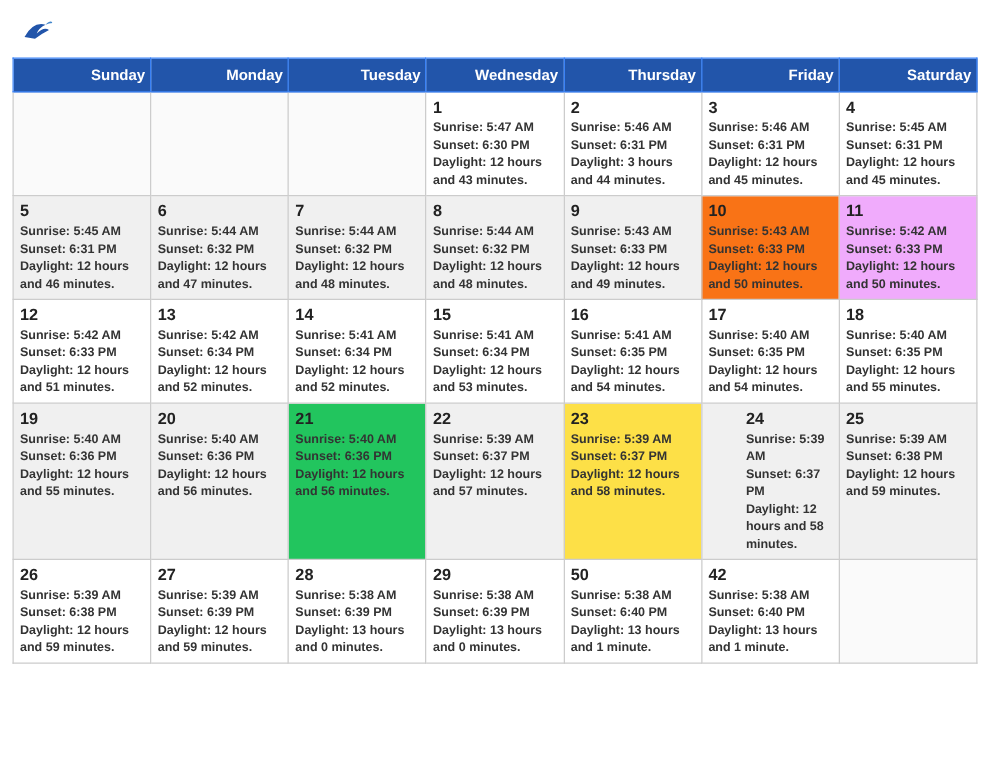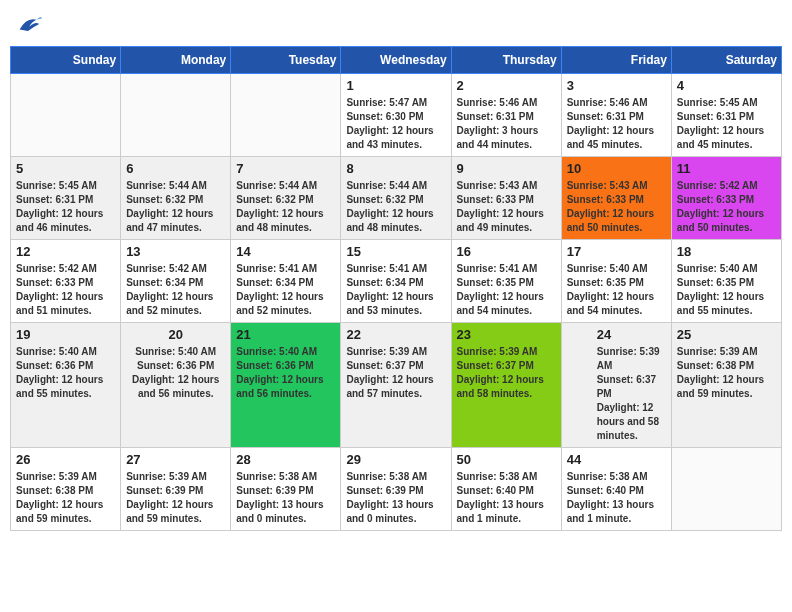--- a/index.html
+++ b/index.html
@@ -197,21 +197,21 @@
         </div>
       </td>
         <td style="background: #f97316;">
         <div class="day-number">10</div>
         <div class="day-info">
           <span>Sunrise: 5:43 AM</span><br>
           <span>Sunset: 6:33 PM</span><br>
           <span>Daylight: 12 hours and 50 minutes.</span>
         </div>
       </td>
-        <td style="background: #d946ef; margin-left: 36px;">
+        <td style="background: #f0abfc; margin-left: 36px;">
         <div class="day-number">11</div>
         <div class="day-info">
           <span>Sunrise: 5:42 AM</span><br>
           <span>Sunset: 6:33 PM</span><br>
           <span>Daylight: 12 hours and 50 minutes.</span>
         </div>
       </td>
       </tr>
       <tr>
         <td>
@@ -273,21 +273,21 @@
       </tr>
       <tr>
         <td style="background: rgb(240, 240, 240);">
         <div class="day-number">19</div>
         <div class="day-info">
           <span>Sunrise: 5:40 AM</span><br>
           <span>Sunset: 6:36 PM</span><br>
           <span>Daylight: 12 hours and 55 minutes.</span>
         </div>
       </td>
-        <td style="background: rgb(240, 240, 240); text-align: center;">
+        <td style="background: rgb(240, 240, 240);">
         <div class="day-number">20</div>
         <div class="day-info">
           <span>Sunrise: 5:40 AM</span><br>
           <span>Sunset: 6:36 PM</span><br>
           <span>Daylight: 12 hours and 56 minutes.</span>
         </div>
       </td>
         <td style="background: #22c55e;">
         <div class="day-number">21</div>
         <div class="day-info">
@@ -297,21 +297,21 @@
         </div>
       </td>
         <td style="background: rgb(240, 240, 240);">
         <div class="day-number">22</div>
         <div class="day-info">
           <span>Sunrise: 5:39 AM</span><br>
           <span>Sunset: 6:37 PM</span><br>
           <span>Daylight: 12 hours and 57 minutes.</span>
         </div>
       </td>
-        <td style="background: #84cc16;">
+        <td style="background: #fde047;">
         <div class="day-number">23</div>
         <div class="day-info">
           <span>Sunrise: 5:39 AM</span><br>
           <span>Sunset: 6:37 PM</span><br>
           <span>Daylight: 12 hours and 58 minutes.</span>
         </div>
       </td>
         <td style="background: rgb(240, 240, 240); padding-left: 35px;">
         <div class="day-number">24</div>
         <div class="day-info">
@@ -364,21 +364,21 @@
       </td>
         <td>
         <div class="day-number">50</div>
         <div class="day-info">
           <span>Sunrise: 5:38 AM</span><br>
           <span>Sunset: 6:40 PM</span><br>
           <span>Daylight: 13 hours and 1 minute.</span>
         </div>
       </td>
         <td>
-        <div class="day-number">44</div>
+        <div class="day-number">42</div>
         <div class="day-info">
           <span>Sunrise: 5:38 AM</span><br>
           <span>Sunset: 6:40 PM</span><br>
           <span>Daylight: 13 hours and 1 minute.</span>
         </div>
       </td>
         <td class="empty-cell"></td>
       </tr>
     </tbody>
 </table>

